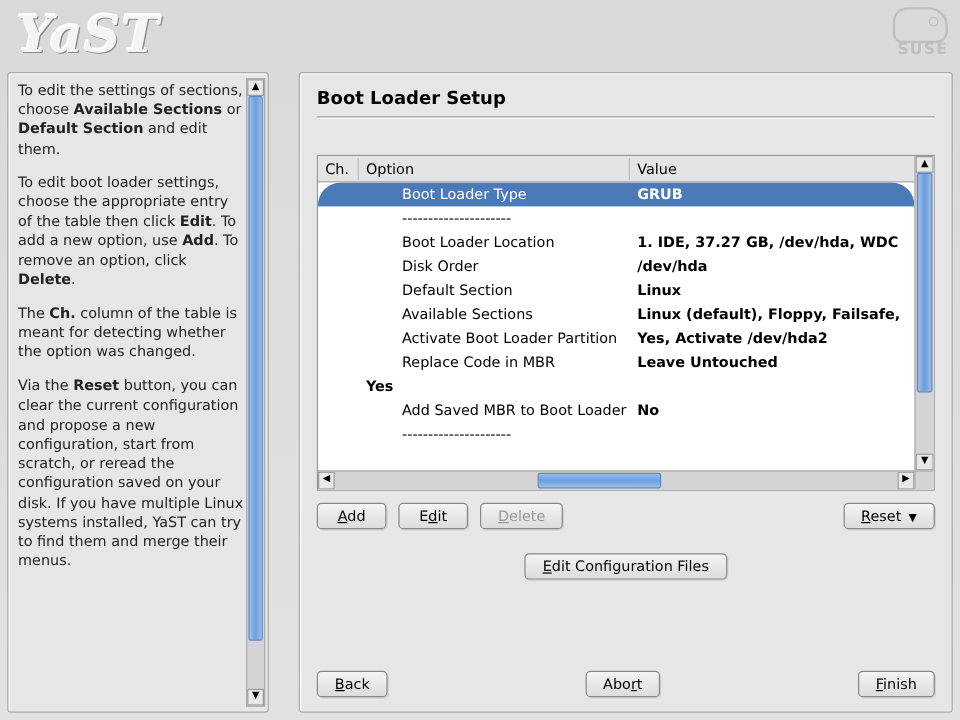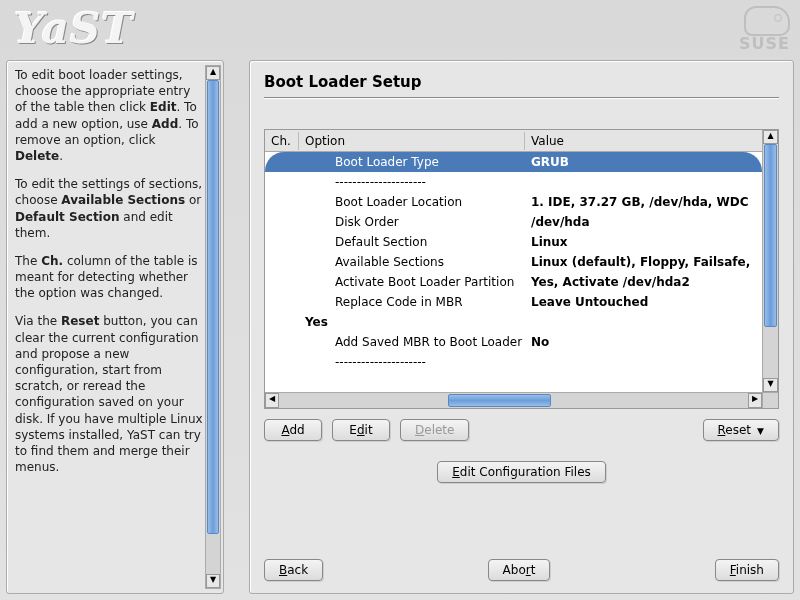--- a/index.html
+++ b/index.html
@@ -46,21 +46,21 @@
   }
   .suse-chameleon::after {
     content: "";
     position: absolute;
     right: 6px; top: 6px;
     width: 6px; height: 6px;
     border: 1.5px solid #bfbfbf;
     border-radius: 50%;
   }
   .suse-text {
-    font-size: 16px;
+    font-size: 13px;
     color: #bfbfbf;
     font-weight: bold;
     letter-spacing: 1px;
     margin-top: -2px;
   }
   .body-area {
     position: absolute;
     top: 60px; left: 6px; right: 6px; bottom: 6px;
     display: flex;
     gap: 8px;
@@ -248,24 +248,24 @@
       <div class="suse-chameleon"></div>
       <div class="suse-text">SUSE</div>
     </div>
   </div>
 
   <div class="body-area">
 
     <div class="panel help-panel">
       <div class="help-text">
         <p>
-          <span>To edit boot loader settings, choose the appropriate entry of the table then click </span><b>Edit</b><span>. To add a new option, use </span><b>Add</b><span>. To remove an option, click </span><b>Delete</b><span>.</span>
+          <span>To edit the settings of sections, choose </span><b>Available Sections</b><span> or </span><b>Default Section</b><span> and edit them.</span>
         </p>
         <p>
-          <span>To edit the settings of sections, choose </span><b>Available Sections</b><span> or </span><b>Default Section</b><span> and edit them.</span>
+          <span>To edit boot loader settings, choose the appropriate entry of the table then click </span><b>Edit</b><span>. To add a new option, use </span><b>Add</b><span>. To remove an option, click </span><b>Delete</b><span>.</span>
         </p>
         <p>
           <span>The </span><b>Ch.</b><span> column of the table is meant for detecting whether the option was changed.</span>
         </p>
         <p>
           <span>Via the </span><b>Reset</b><span> button, you can clear the current configuration and propose a new configuration, start from scratch, or reread the configuration saved on your disk. If you have multiple Linux systems installed, YaST can try to find them and merge their menus.</span>
         </p>
       </div>
       <div class="help-scroll">
         <div class="scroll-btn">▲</div>

